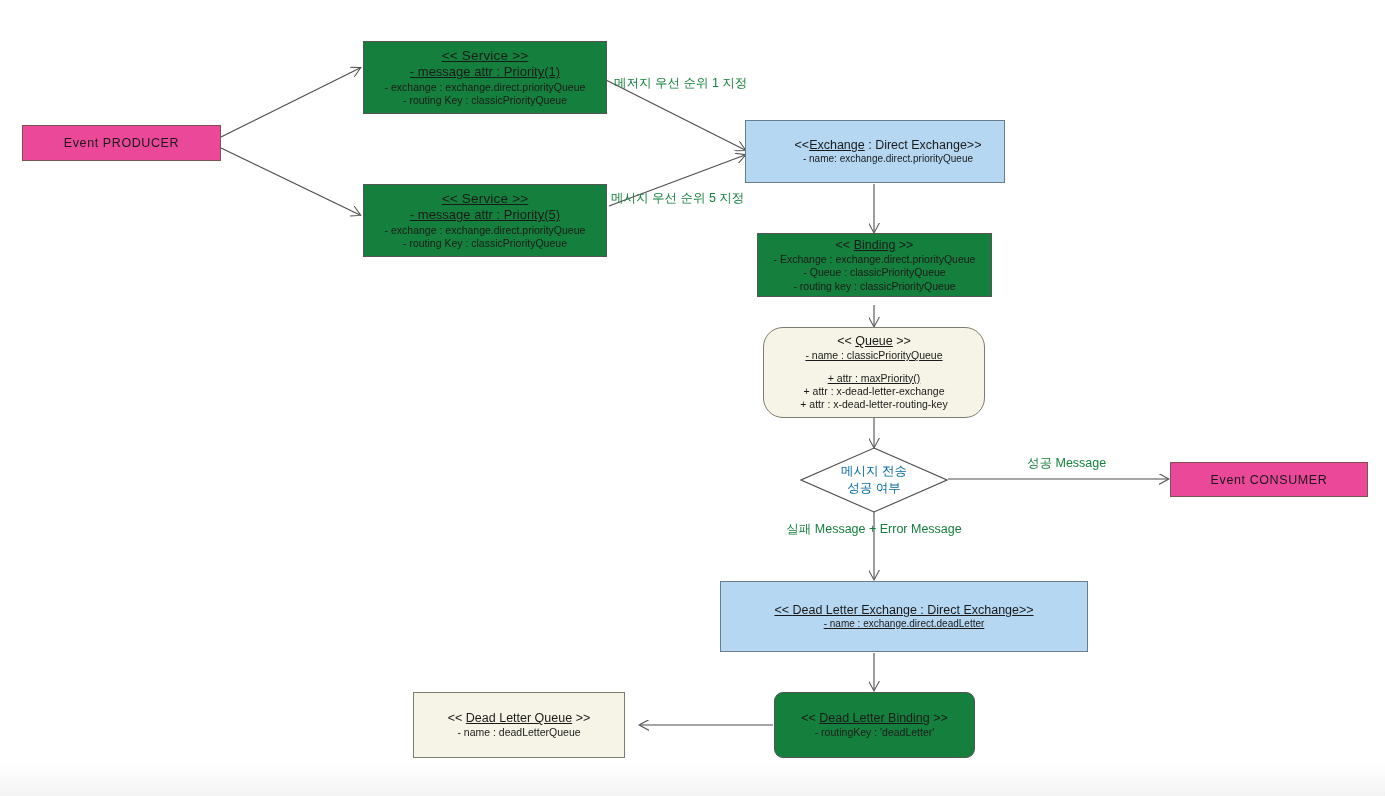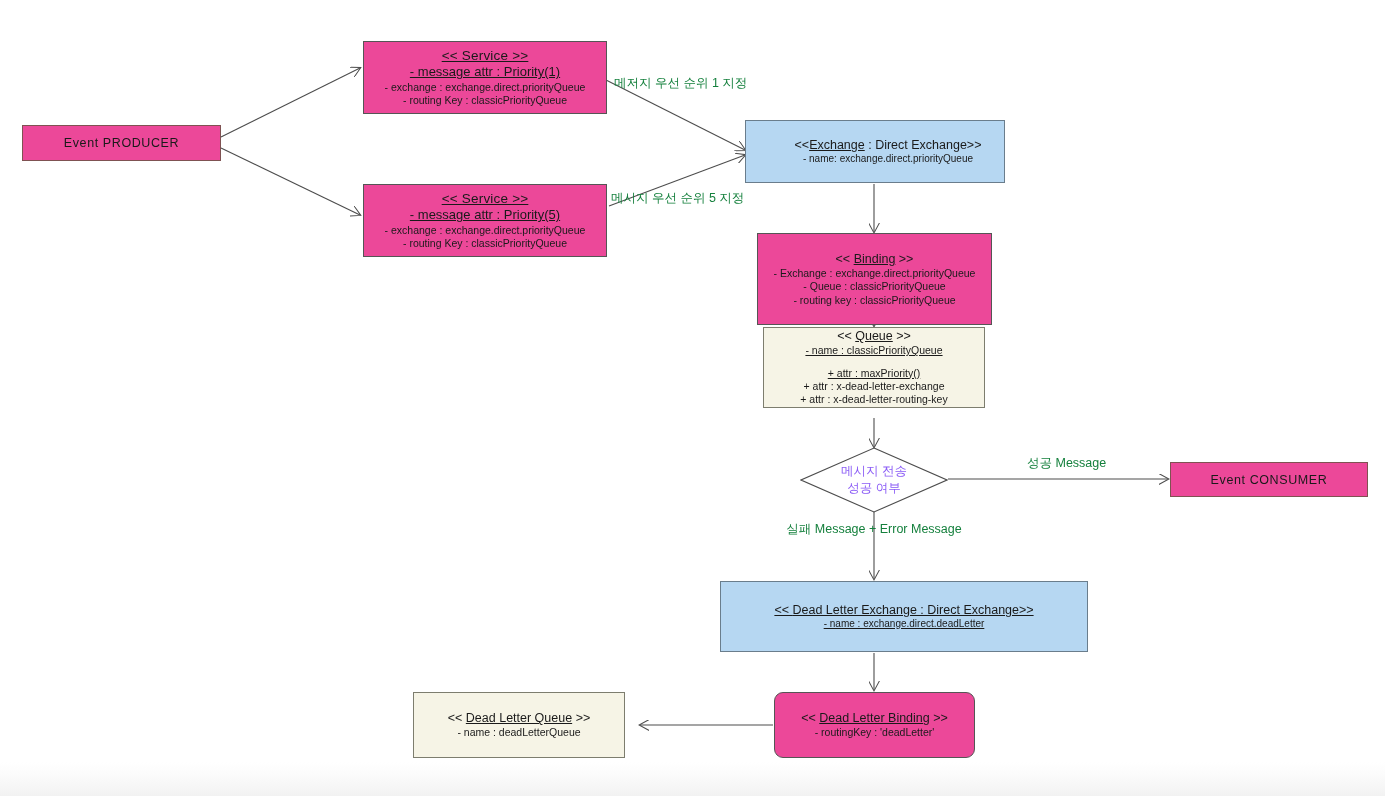--- a/index.html
+++ b/index.html
@@ -49,21 +49,21 @@
     color: #1a1a1a;
     line-height: 1.28;
   }
   .node .ln { display: block; white-space: nowrap; }
   .node .u  { text-decoration: underline; }
   .gap { height: 9px; }
 
   .n-pink  { background: #ec4899; border-color: #7f5252; }
   .n-blue  { background: #b6d7f2; border-color: #6a7d8c; }
   .n-beige { background: #f6f4e6; border-color: #7d7d6e; }
-  .n-white { background: #ec4899; border-color: #555555; }
+  .n-white { background: #15803d; border-color: #555555; }
 
   .title-lg   { font-size: 13.5px; letter-spacing: .2px; }
   .title-md   { font-size: 12.5px; }
   .attr-lg    { font-size: 13px; }
   .attr-sm    { font-size: 10.5px; }
   .attr-xs    { font-size: 10px; }
   .endpoint   { font-size: 12.5px; letter-spacing: .6px; }
 
   .diamond-wrap {
     position: absolute;
@@ -71,21 +71,21 @@
   .diamond-label {
     position: absolute;
     left: 0; top: 0;
     width: 100%;
     height: 100%;
     display: flex;
     flex-direction: column;
     align-items: center;
     justify-content: center;
     font-size: 12.5px;
-    color: #8b5cf6;
+    color: #0369a1;
     line-height: 1.35;
     text-align: center;
     pointer-events: none;
   }
   .edge-label {
     position: absolute;
     font-size: 12.5px;
     color: #15803d;
     white-space: nowrap;
     line-height: 1.3;
@@ -145,28 +145,28 @@
     <span class="ln attr-lg u">- message attr : Priority(5)</span>
     <span class="ln attr-sm">- exchange : exchange.direct.priorityQueue</span>
     <span class="ln attr-sm">- routing Key : classicPriorityQueue</span>
   </div>
 
   <div class="node n-blue" style="left:745px; top:120px; width:260px; height:63px;padding-left:26px;">
     <span class="ln title-md"><span>&lt;&lt;</span><span class="u">Exchange</span><span> : Direct Exchange&gt;&gt;</span></span>
     <span class="ln attr-xs">- name: exchange.direct.priorityQueue</span>
   </div>
 
-  <div class="node n-white" style="left:757px; top:233px; width:235px; height:92px;">
+  <div class="node n-white" style="left:757px; top:233px; width:235px; height:64px;">
     <span class="ln title-md"><span>&lt;&lt; </span><span class="u">Binding</span><span> &gt;&gt;</span></span>
     <span class="ln attr-sm">- Exchange : exchange.direct.priorityQueue</span>
     <span class="ln attr-sm">- Queue : classicPriorityQueue</span>
     <span class="ln attr-sm">- routing key : classicPriorityQueue</span>
   </div>
 
-  <div class="node n-beige" style="left:763px; top:327px; width:222px; height:81px;">
+  <div class="node n-beige" style="left:763px; top:327px; width:222px; height:91px;border-radius:20px;">
     <span class="ln title-md"><span>&lt;&lt; </span><span class="u">Queue</span><span> &gt;&gt;</span></span>
     <span class="ln attr-sm u">- name : classicPriorityQueue</span>
     <span class="gap"></span>
     <span class="ln attr-sm u">+ attr : maxPriority()</span>
     <span class="ln attr-sm">+ attr : x-dead-letter-exchange</span>
     <span class="ln attr-sm">+ attr : x-dead-letter-routing-key</span>
   </div>
 
   <div class="diamond-wrap" style="left:800px; top:447px; width:148px; height:66px;">
     <svg width="148" height="66" viewBox="0 0 148 66">

